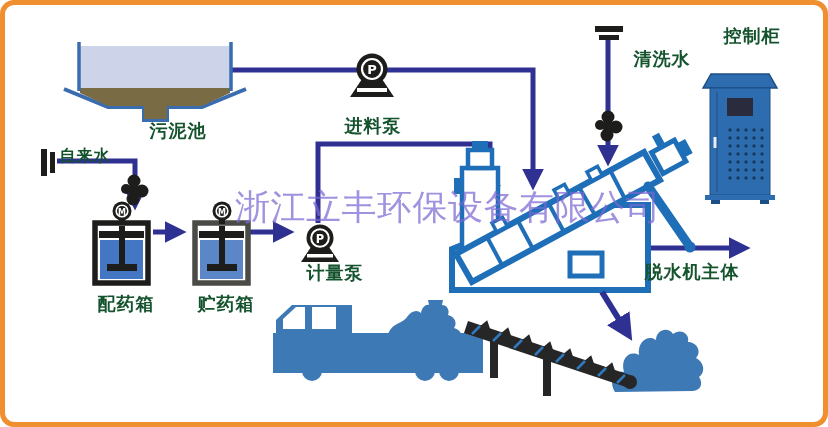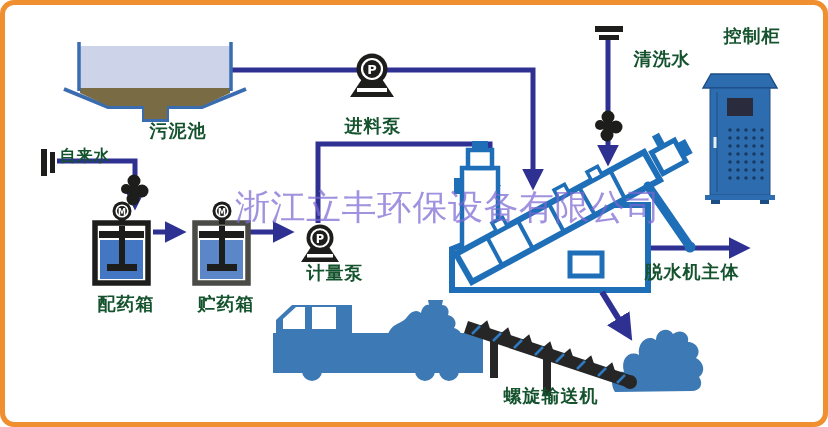--- a/index.html
+++ b/index.html
@@ -229,16 +229,15 @@
 
 <div class="lbl" style="left:173px;top:114px">污泥池</div>
 <div class="lbl" style="left:368px;top:109px">进料泵</div>
 <div class="lbl" style="left:657px;top:42px">清洗水</div>
 <div class="lbl" style="left:747px;top:19px">控制柜</div>
 <div class="lbl small" style="left:80px;top:141px">自来水</div>
 <div class="lbl" style="left:121px;top:287px">配药箱</div>
 <div class="lbl" style="left:221px;top:287px">贮药箱</div>
 <div class="lbl" style="left:330px;top:256px">计量泵</div>
 <div class="lbl" style="left:687px;top:255px">脱水机主体</div>
-<div class="lbl" style="left:546px;top:379px">螺旋输送机</div>
 
 <div class="watermark">浙江立丰环保设备有限公司</div>
 </div>
 
 </body></html>

